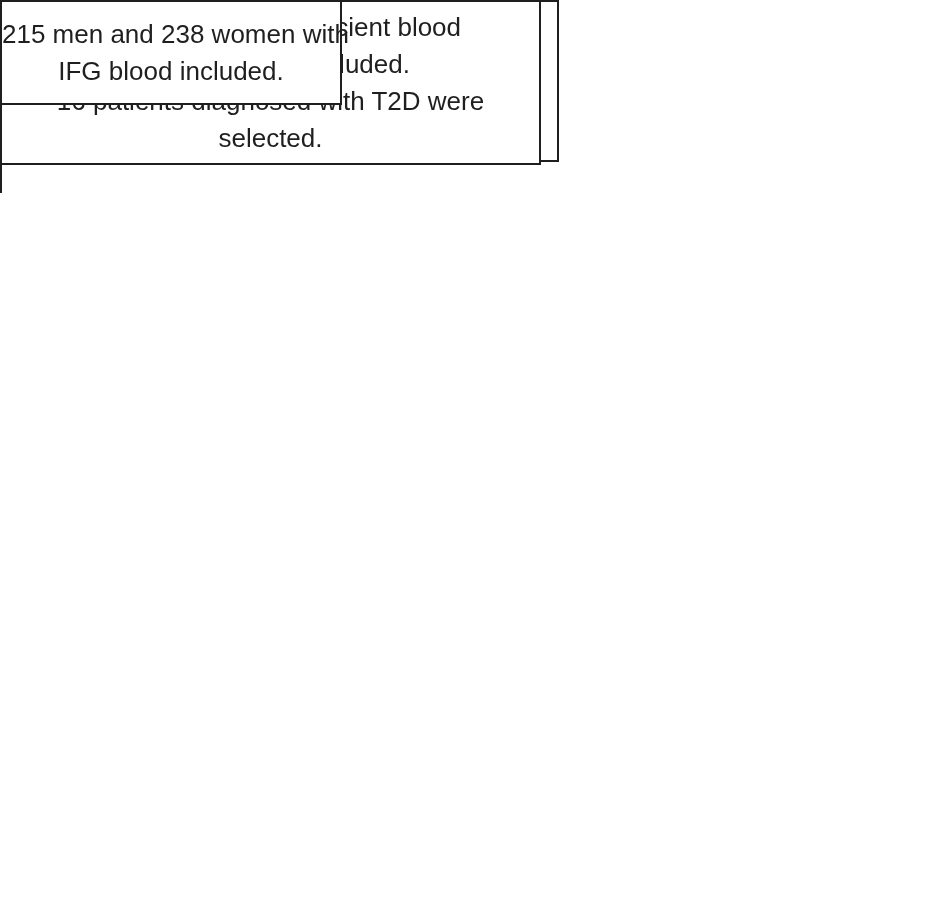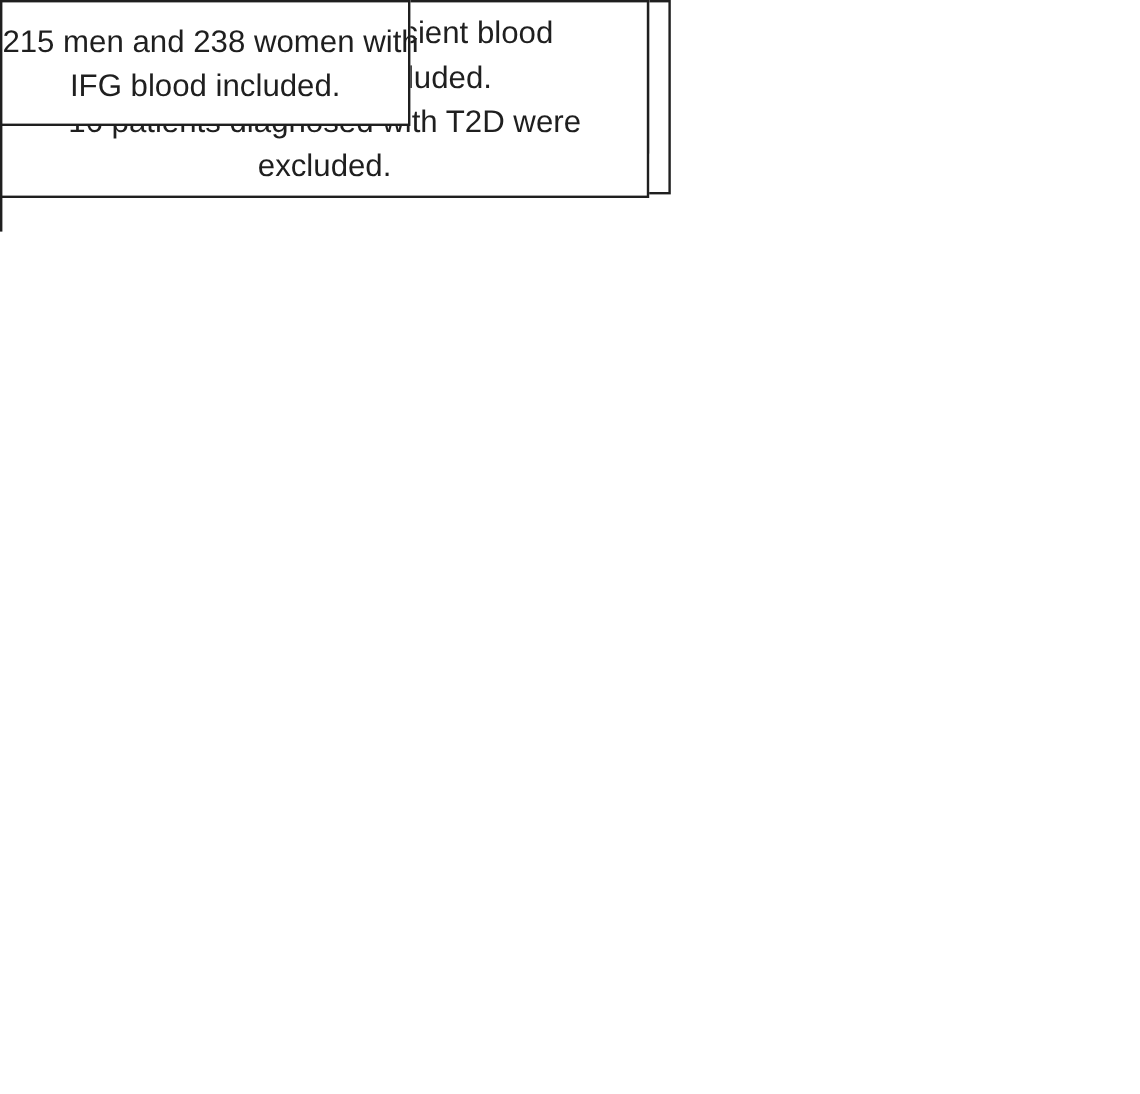--- a/index.html
+++ b/index.html
@@ -102,21 +102,21 @@
   </div>
 
   <div class="vline" id="line3"></div>
   <div class="arrowhead" id="head3"></div>
   <div class="hline" id="conn2"></div>
 
   <div class="box flexcenter center" id="box-exclusion2">
     <div class="line">31 patients with insufficient blood</div>
     <div class="line">samples were excluded.</div>
     <div class="line">16 patients diagnosed with T2D were</div>
-    <div class="line">excluded.</div>
+    <div class="line">selected.</div>
   </div>
 
   <div class="box flexcenter center" id="box-final">
     <div class="line">215 men and 238 women with</div>
     <div class="line">IFG blood included.</div>
   </div>
 
 </div>
 
 </body></html>

